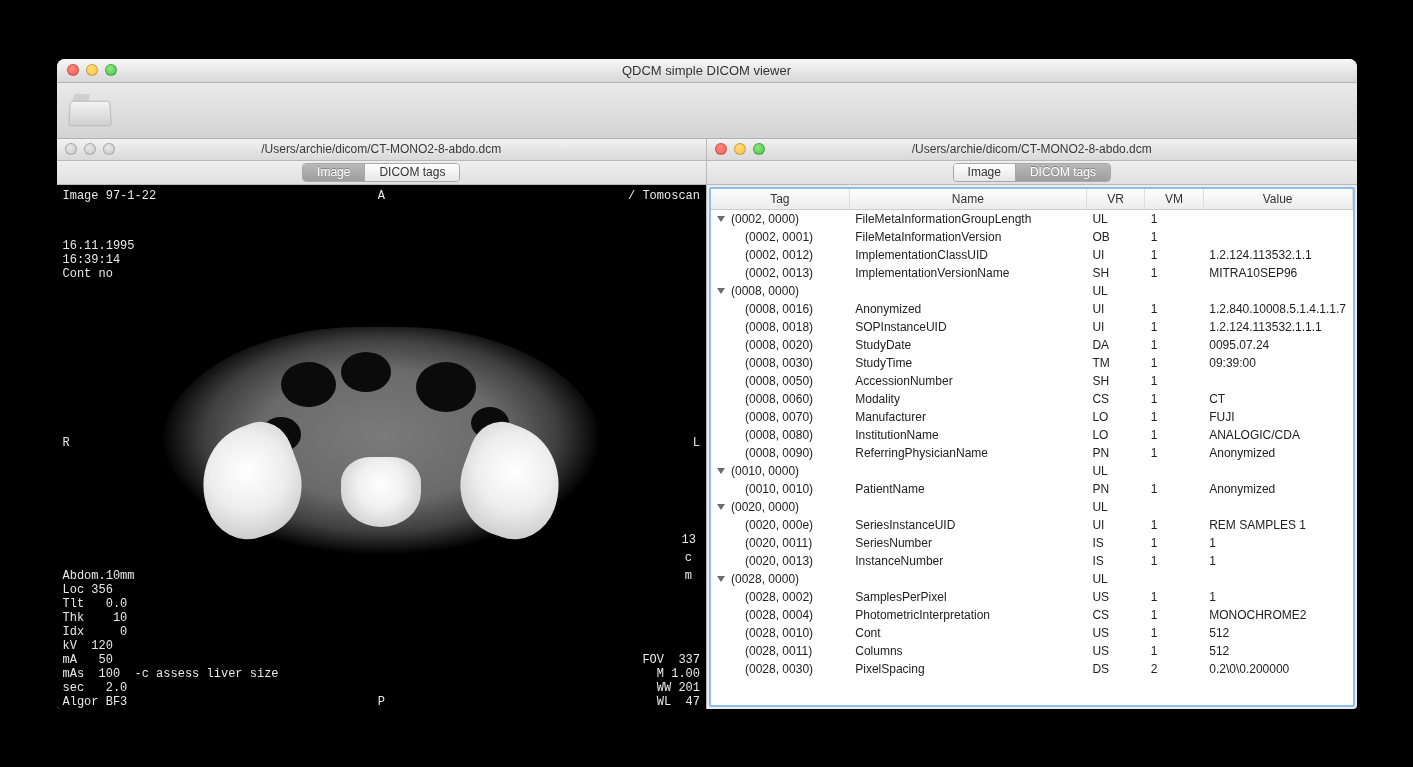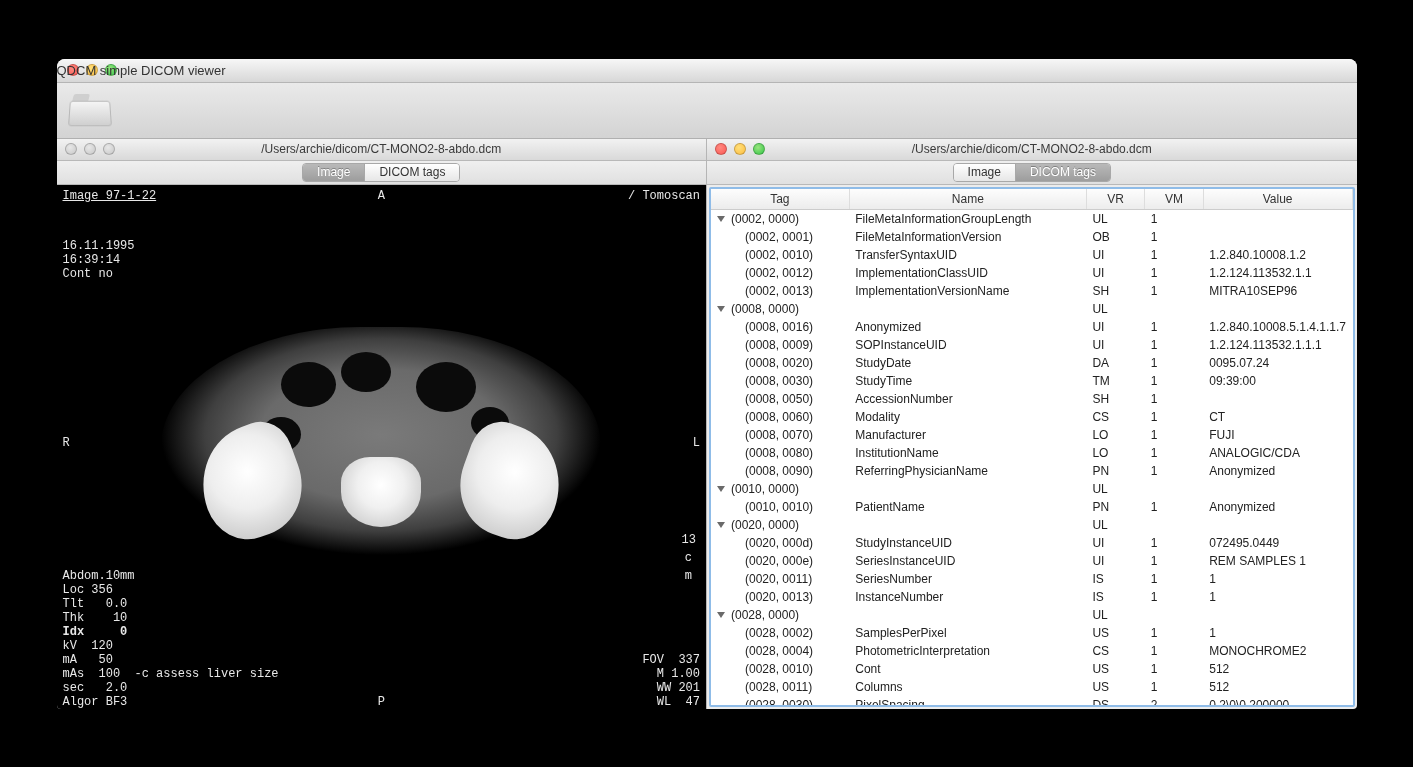--- a/index.html
+++ b/index.html
@@ -40,20 +40,21 @@
     padding-left: 10px;
   }
   .tl { width: 12px; height: 12px; border-radius: 50%; border: 0.5px solid rgba(0,0,0,0.2); }
   .tl.red { background: radial-gradient(circle at 40% 35%, #ff8a80, #fc5753); }
   .tl.yellow { background: radial-gradient(circle at 40% 35%, #ffe07a, #fdbc40); }
   .tl.green { background: radial-gradient(circle at 40% 35%, #9be47f, #33c748); }
   .tl.gray { background: radial-gradient(circle at 40% 35%, #e8e8e8, #c7c7c7); }
   .titlebar .title-text {
     position: absolute;
     left: 0; right: 0;
+    text-align: center;
     pointer-events: none;
   }
   .toolbar {
     height: 56px;
     background: linear-gradient(#eaeaea,#d3d3d3);
     border-bottom: 1px solid #b0b0b0;
     display: flex;
     align-items: center;
     padding: 0 12px;
   }
@@ -273,40 +274,40 @@
           <div class="ct-dark-bowel" style="left:120px;top:55px;width:55px;height:45px;"></div>
           <div class="ct-dark-bowel" style="left:180px;top:45px;width:50px;height:40px;"></div>
           <div class="ct-dark-bowel" style="left:255px;top:55px;width:60px;height:50px;"></div>
           <div class="ct-dark-bowel" style="left:100px;top:110px;width:40px;height:35px;"></div>
           <div class="ct-dark-bowel" style="left:310px;top:100px;width:38px;height:32px;"></div>
           <div class="ct-bone-hip-l"></div>
           <div class="ct-bone-hip-r"></div>
           <div class="ct-bone-spine"></div>
         </div>
 
-        <div class="overlay-text" style="left:6px;top:4px;text-decoration:underline;">Image 97-1-22</div>
+        <div class="overlay-text" style="left:6px;top:4px;">Image 97-1-22</div>
         <div class="overlay-text" style="left:50%;top:4px;transform:translateX(-50%);">A</div>
         <div class="overlay-text" style="right:6px;top:4px;">/ Tomoscan</div>
 
         <div class="overlay-text" style="left:6px;top:54px;">16.11.1995</div>
         <div class="overlay-text" style="left:6px;top:68px;">16:39:14</div>
         <div class="overlay-text" style="left:6px;top:82px;">Cont no</div>
 
         <div class="overlay-text" style="left:6px;top:48%;">R</div>
         <div class="overlay-text" style="right:6px;top:48%;">L</div>
 
         <div class="overlay-text" style="right:10px;top:348px;">13</div>
         <div class="overlay-text" style="right:14px;top:366px;">c</div>
         <div class="overlay-text" style="right:14px;top:384px;">m</div>
 
         <div class="overlay-text" style="left:6px;bottom:126px;">Abdom.10mm</div>
         <div class="overlay-text" style="left:6px;bottom:112px;">Loc 356</div>
         <div class="overlay-text" style="left:6px;bottom:98px;">Tlt   0.0</div>
         <div class="overlay-text" style="left:6px;bottom:84px;">Thk    10</div>
-        <div class="overlay-text" style="left:6px;bottom:70px;font-weight:bold;">Idx     0</div>
+        <div class="overlay-text" style="left:6px;bottom:70px;">Idx     0</div>
         <div class="overlay-text" style="left:6px;bottom:56px;">kV  120</div>
         <div class="overlay-text" style="left:6px;bottom:42px;">mA   50</div>
         <div class="overlay-text" style="left:6px;bottom:28px;">mAs  100  -c assess liver size</div>
         <div class="overlay-text" style="left:6px;bottom:14px;">sec   2.0</div>
         <div class="overlay-text" style="left:6px;bottom:0px;margin-top:13px;">Algor BF3</div>
 
         <div class="overlay-text" style="right:6px;bottom:42px;">FOV  337</div>
         <div class="overlay-text" style="right:6px;bottom:28px;">M 1.00</div>
         <div class="overlay-text" style="right:6px;bottom:14px;">WW 201</div>
         <div class="overlay-text" style="right:6px;bottom:0px;">WL  47</div>
@@ -350,27 +351,20 @@
                   <td class="col-value"></td>
                 </tr>
                 <tr class="child">
                   <td class="col-tag"><span>(0002, 0001)</span></td>
                   <td class="col-name">FileMetaInformationVersion</td>
                   <td class="col-vr">OB</td>
                   <td class="col-vm">1</td>
                   <td class="col-value"></td>
                 </tr>
                 <tr class="child">
-                  <td class="col-tag"><span>(0002, 0010)</span></td>
-                  <td class="col-name">TransferSyntaxUID</td>
-                  <td class="col-vr">UI</td>
-                  <td class="col-vm">1</td>
-                  <td class="col-value">1.2.840.10008.1.2</td>
-                </tr>
-                <tr class="child">
                   <td class="col-tag"><span>(0002, 0012)</span></td>
                   <td class="col-name">ImplementationClassUID</td>
                   <td class="col-vr">UI</td>
                   <td class="col-vm">1</td>
                   <td class="col-value">1.2.124.113532.1.1</td>
                 </tr>
                 <tr class="child">
                   <td class="col-tag"><span>(0002, 0013)</span></td>
                   <td class="col-name">ImplementationVersionName</td>
                   <td class="col-vr">SH</td>
@@ -385,21 +379,21 @@
                   <td class="col-value"></td>
                 </tr>
                 <tr class="child">
                   <td class="col-tag"><span>(0008, 0016)</span></td>
                   <td class="col-name">Anonymized</td>
                   <td class="col-vr">UI</td>
                   <td class="col-vm">1</td>
                   <td class="col-value">1.2.840.10008.5.1.4.1.1.7</td>
                 </tr>
                 <tr class="child">
-                  <td class="col-tag"><span>(0008, 0009)</span></td>
+                  <td class="col-tag"><span>(0008, 0018)</span></td>
                   <td class="col-name">SOPInstanceUID</td>
                   <td class="col-vr">UI</td>
                   <td class="col-vm">1</td>
                   <td class="col-value">1.2.124.113532.1.1.1</td>
                 </tr>
                 <tr class="child">
                   <td class="col-tag"><span>(0008, 0020)</span></td>
                   <td class="col-name">StudyDate</td>
                   <td class="col-vr">DA</td>
                   <td class="col-vm">1</td>
@@ -462,27 +456,20 @@
                   <td class="col-value">Anonymized</td>
                 </tr>
                 <tr class="group">
                   <td class="col-tag"><span class="disclosure"></span><span>(0020, 0000)</span></td>
                   <td class="col-name"></td>
                   <td class="col-vr">UL</td>
                   <td class="col-vm"></td>
                   <td class="col-value"></td>
                 </tr>
                 <tr class="child">
-                  <td class="col-tag"><span>(0020, 000d)</span></td>
-                  <td class="col-name">StudyInstanceUID</td>
-                  <td class="col-vr">UI</td>
-                  <td class="col-vm">1</td>
-                  <td class="col-value">072495.0449</td>
-                </tr>
-                <tr class="child">
                   <td class="col-tag"><span>(0020, 000e)</span></td>
                   <td class="col-name">SeriesInstanceUID</td>
                   <td class="col-vr">UI</td>
                   <td class="col-vm">1</td>
                   <td class="col-value">REM SAMPLES 1</td>
                 </tr>
                 <tr class="child">
                   <td class="col-tag"><span>(0020, 0011)</span></td>
                   <td class="col-name">SeriesNumber</td>
                   <td class="col-vr">IS</td>

